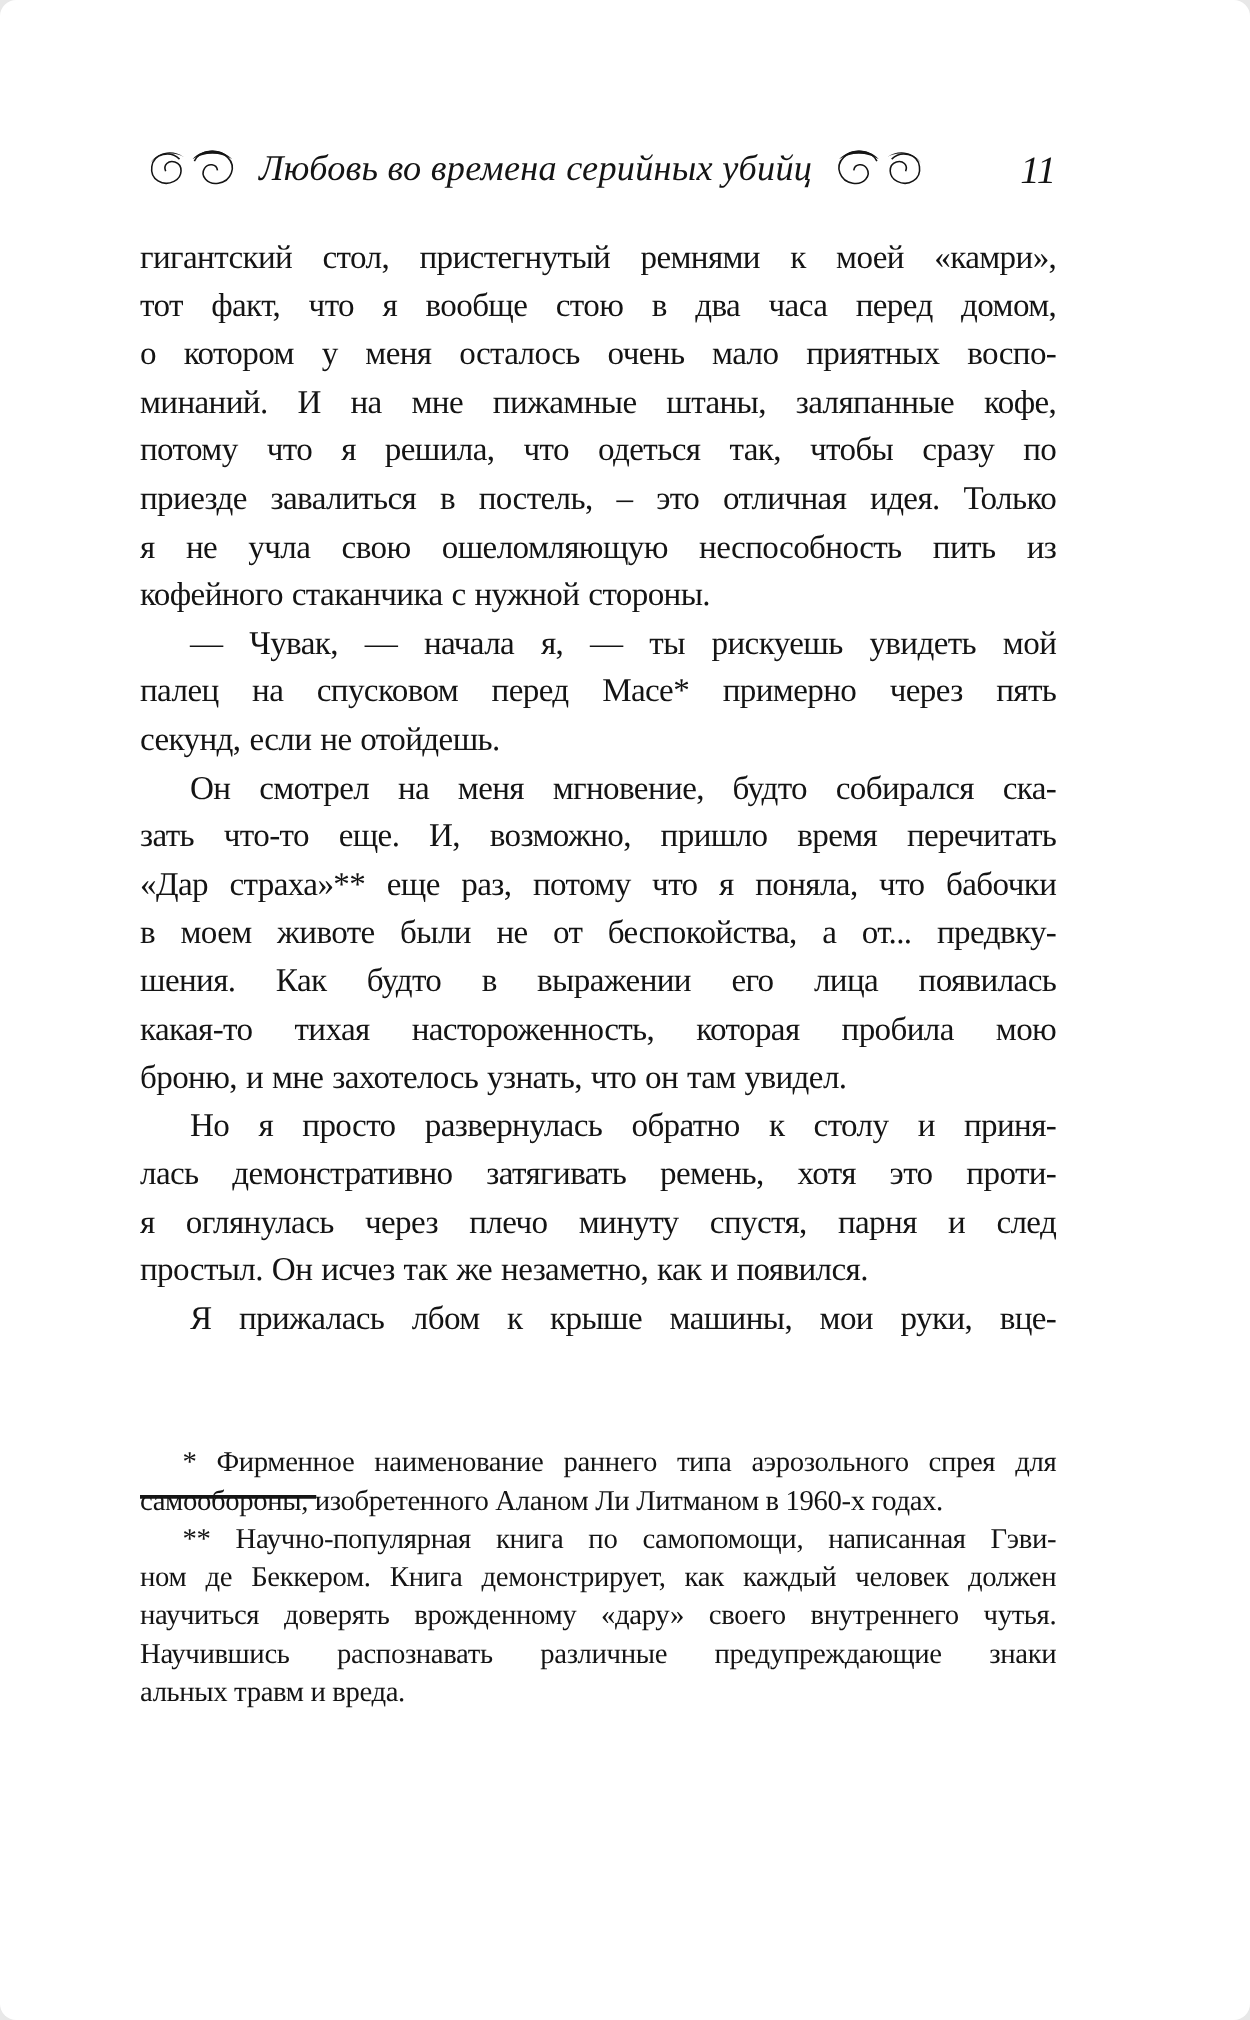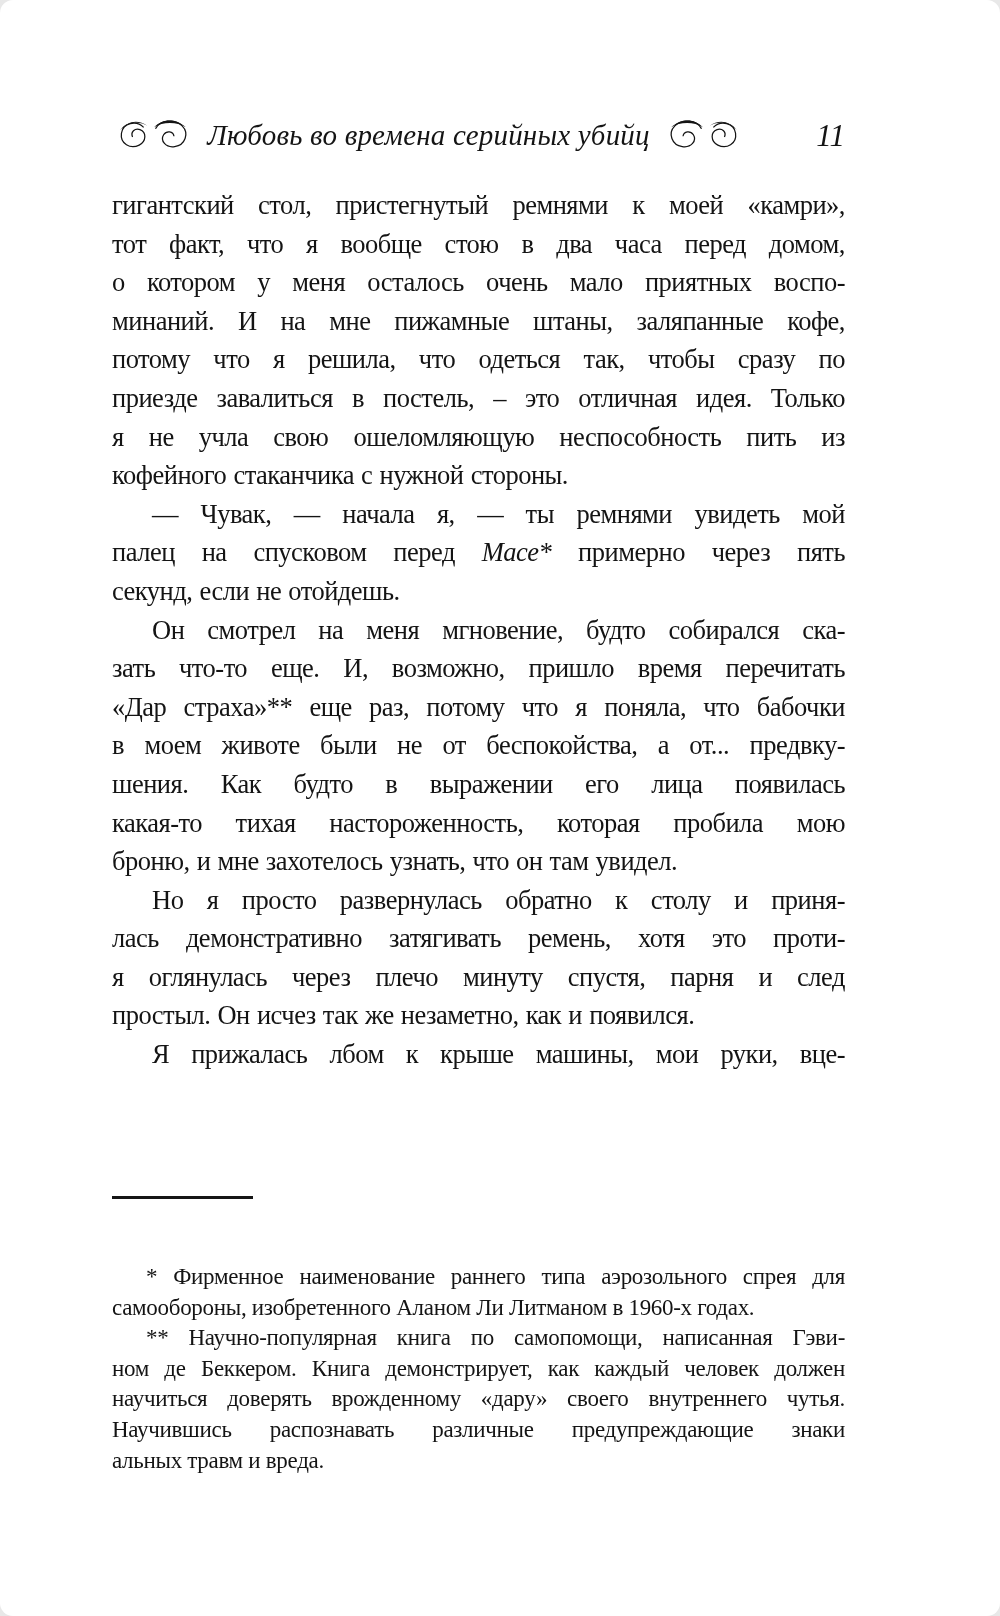--- a/index.html
+++ b/index.html
@@ -49,28 +49,28 @@
     line-height:38.6px;
     text-align:justify;
     text-align-last:justify;
     overflow:hidden;
     white-space:normal;
   }
   .body-text .line.last{
     text-align-last:left;
   }
   .line.indent{text-indent:40px;}
-  .line .italic{font-style:italic;}
+  .line .italic{}
   
   .footnote-rule{
     position:absolute;top:1196px;left:112px;width:141px;height:0;
     border-top:3px solid #151515;
   }
   .footnotes{
-    position:absolute;top:1262px;left:112px;width:733px;
+    position:absolute;top:1155px;left:112px;width:733px;
     font-size:23px;
     letter-spacing:-0.3px;
   }
   .footnotes .line{
     height:30.6px;
     line-height:30.6px;
     text-align:justify;
     text-align-last:justify;
     overflow:hidden;
   }
@@ -114,21 +114,21 @@
         <div class="line"><span>гигантский стол, пристегнутый ремнями к моей «камри»,</span></div>
         <div class="line"><span>тот факт, что я вообще стою в два часа перед домом,</span></div>
         <div class="line"><span>о котором у меня осталось очень мало приятных воспо-</span></div>
         <div class="line"><span>минаний. И на мне пижамные штаны, заляпанные кофе,</span></div>
         <div class="line"><span>потому что я решила, что одеться так, чтобы сразу по</span></div>
         <div class="line"><span>приезде завалиться в постель, – это отличная идея. Только</span></div>
         <div class="line"><span>я не учла свою ошеломляющую неспособность пить из</span></div>
         <div class="line last"><span>кофейного стаканчика с нужной стороны.</span></div>
       </div>
       <div class="paragraph">
-        <div class="line indent"><span>— Чувак, — начала я, —  ты ремнями увидеть мой</span></div>
+        <div class="line indent"><span>— Чувак, — начала я, —  ты рискуешь увидеть мой</span></div>
         <div class="line"><span>палец на спусковом перед </span><span class="italic">Mace*</span><span> примерно через пять</span></div>
         <div class="line last"><span>секунд, если не отойдешь.</span></div>
       </div>
       <div class="paragraph">
         <div class="line indent"><span>Он смотрел на меня мгновение, будто собирался ска-</span></div>
         <div class="line"><span>зать что-то еще. И, возможно, пришло время перечитать</span></div>
         <div class="line"><span>«Дар страха»** еще раз, потому что я поняла, что бабочки</span></div>
         <div class="line"><span>в моем животе были не от беспокойства, а от... предвку-</span></div>
         <div class="line"><span>шения. Как будто в выражении его лица появилась</span></div>
         <div class="line"><span>какая-то тихая настороженность, которая пробила мою</span></div>

